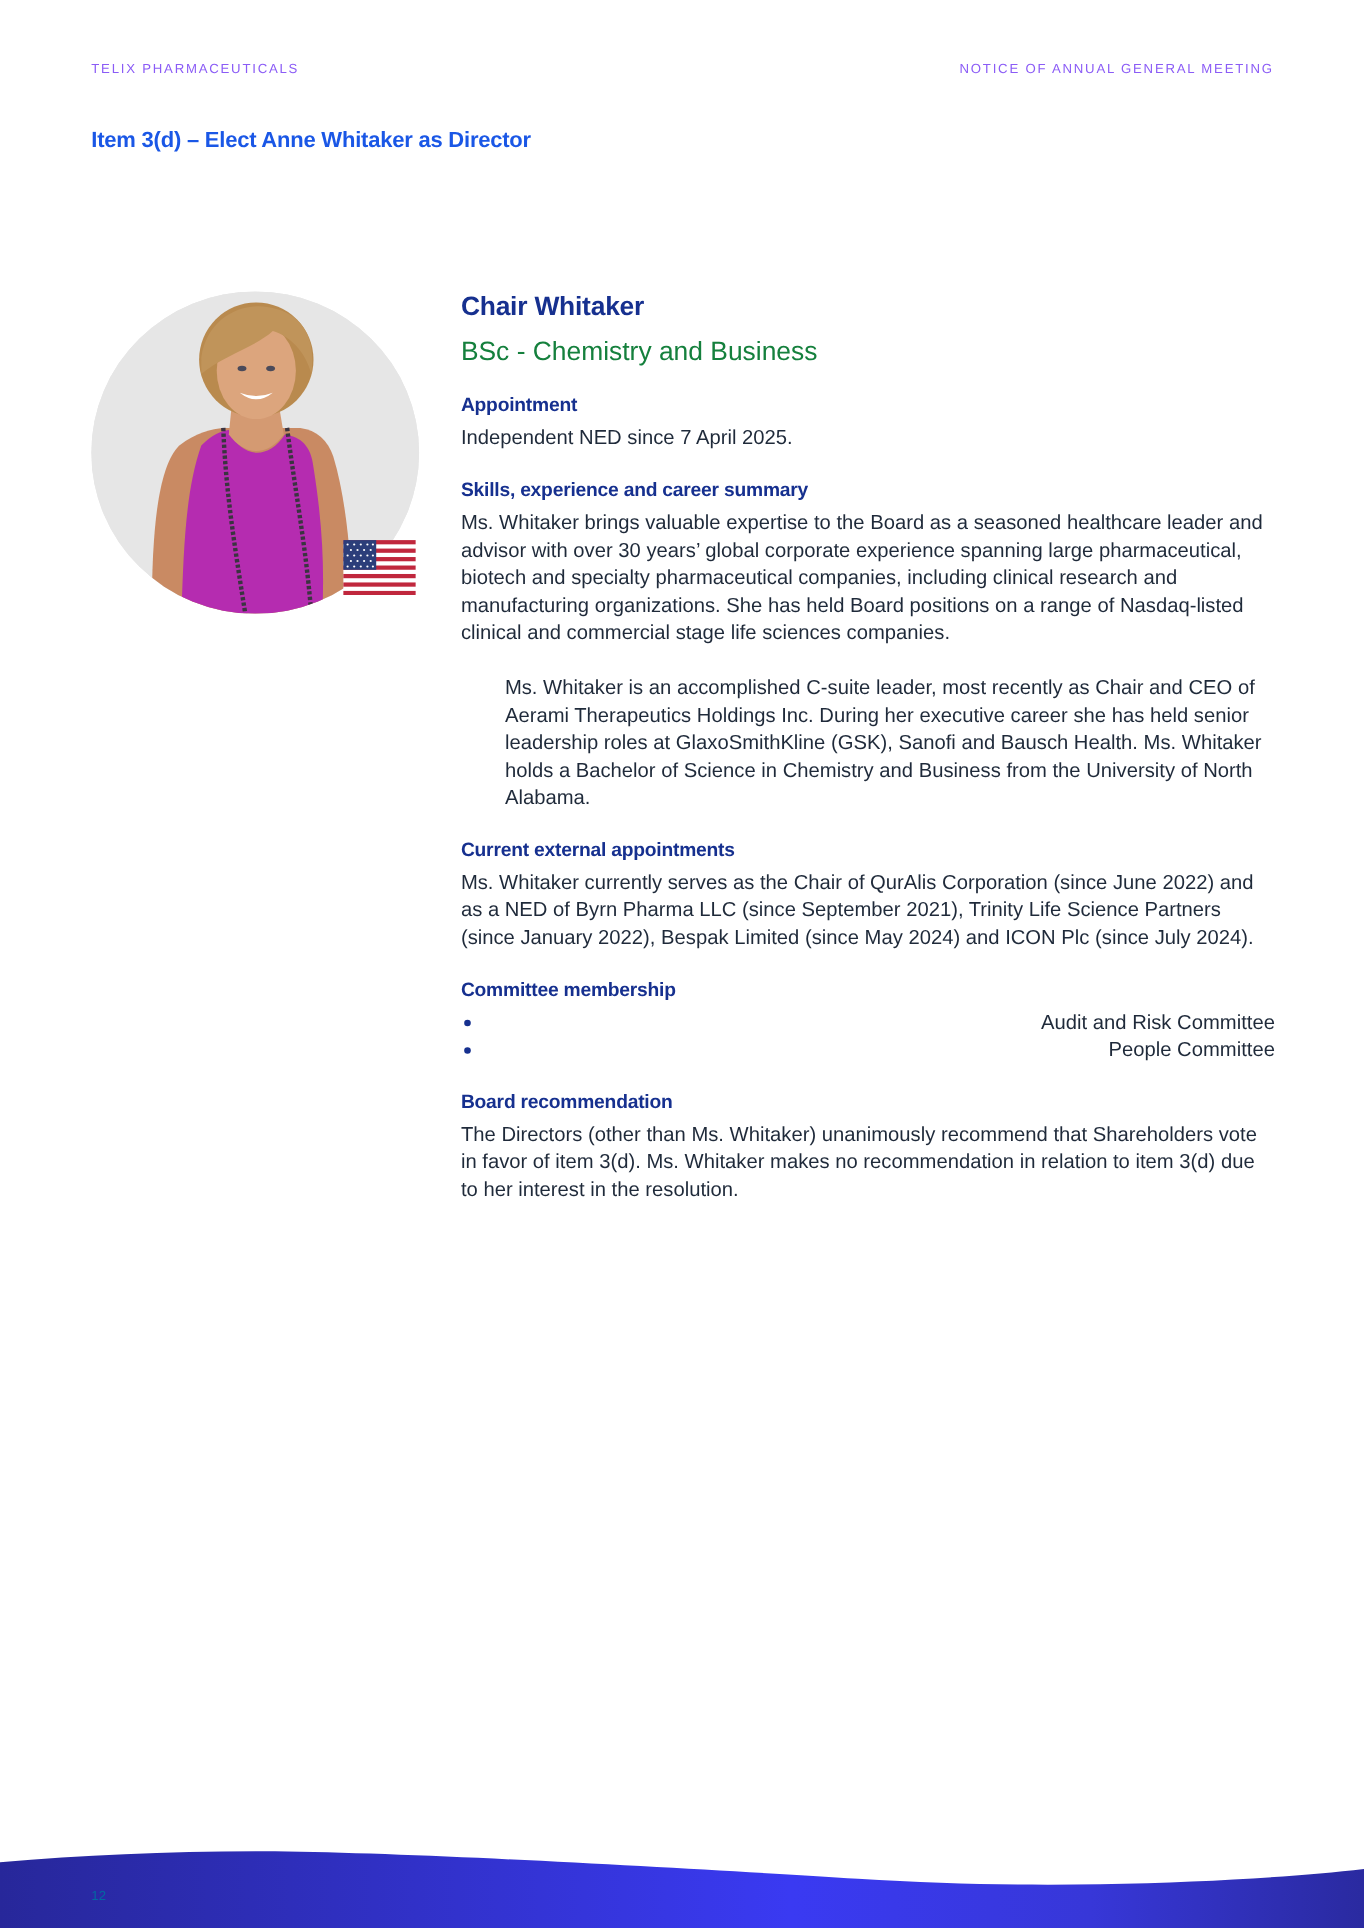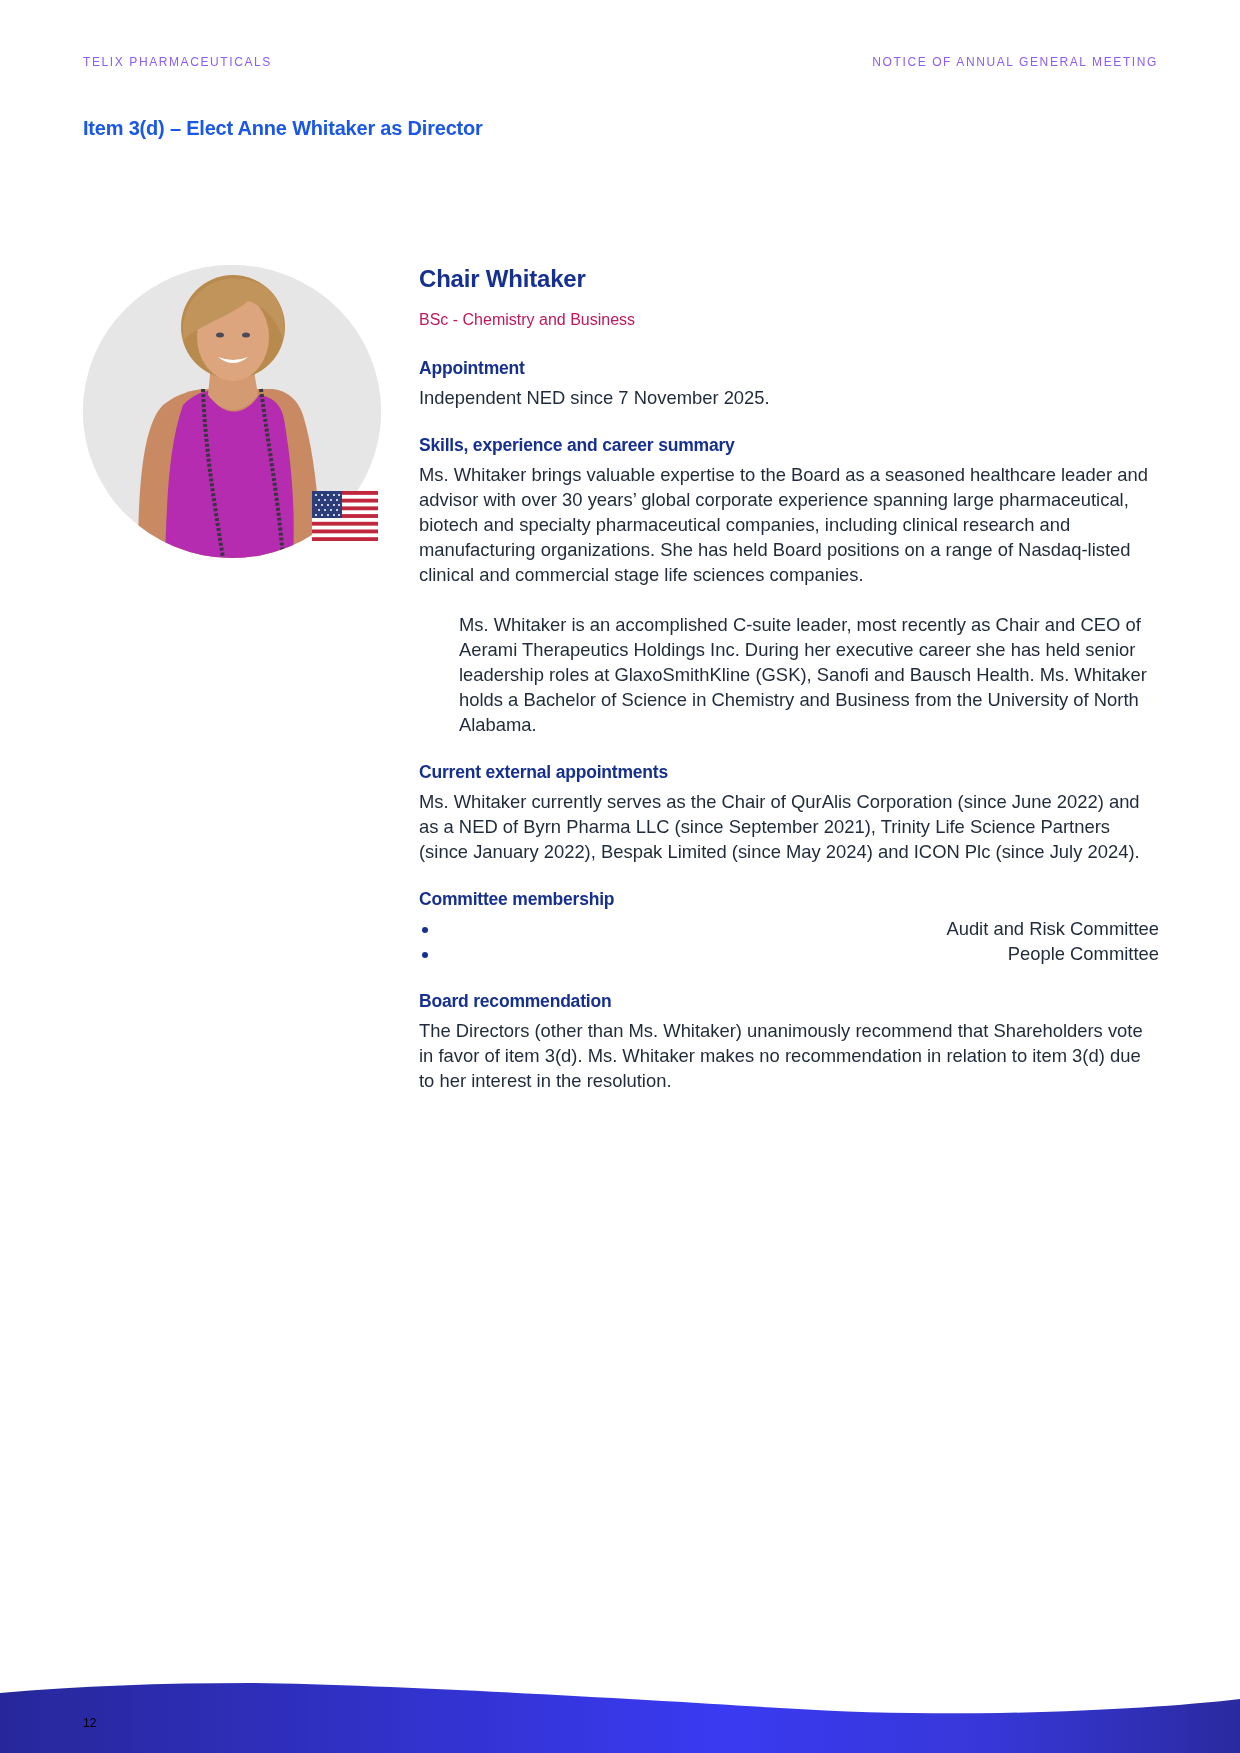--- a/index.html
+++ b/index.html
@@ -58,22 +58,22 @@
   }
   .person-name {
     font-size: 24px;
     font-weight: 700;
     color: #16308f;
     line-height: 30px;
     letter-spacing: -0.2px;
   }
   .qualification {
     margin-top: 14px;
-    font-size: 16px;
-    color: #be185d;
+    font-size: 24px;
+    color: #15803d;
     line-height: 24px;
   }
   .section-heading {
     font-size: 17.5px;
     font-weight: 700;
     color: #16308f;
     line-height: 22px;
     letter-spacing: -0.2px;
   }
   .para {
@@ -109,21 +109,21 @@
     left: 0;
     top: 1670px;
     width: 1240px;
     height: 83px;
   }
   .page-number {
     position: absolute;
     left: 83px;
     top: 1716px;
     font-size: 12px;
-    color: #000000;
+    color: #0369a1;
   }
 </style>
 </head>
 <body>
 
 <div class="header-left">TELIX PHARMACEUTICALS</div>
 <div class="header-right">NOTICE OF ANNUAL GENERAL MEETING</div>
 
 <h1 class="item-title">Item 3(d) – Elect Anne Whitaker as Director</h1>
 
@@ -191,21 +191,21 @@
       <circle cx="27" cy="24" r="1"></circle>
   </g>
 </svg>
 
 <div class="content">
   <h2 class="person-name">Chair Whitaker</h2>
   <div class="qualification">BSc - Chemistry and Business</div>
 
   <div class="sec sec-first">
     <h3 class="section-heading">Appointment</h3>
-    <p class="para">Independent NED since 7 November 2025.</p>
+    <p class="para">Independent NED since 7 April 2025.</p>
   </div>
 
   <div class="sec">
     <h3 class="section-heading">Skills, experience and career summary</h3>
     <p class="para">Ms. Whitaker brings valuable expertise to the Board as a seasoned healthcare leader and advisor with over 30 years’ global corporate experience spanning large pharmaceutical, biotech and specialty pharmaceutical companies, including clinical research and manufacturing organizations. She has held Board positions on a range of Nasdaq-listed clinical and commercial stage life sciences companies.</p>
     <p class="para">Ms. Whitaker is an accomplished C-suite leader, most recently as Chair and CEO of Aerami Therapeutics Holdings Inc. During her executive career she has held senior leadership roles at GlaxoSmithKline (GSK), Sanofi and Bausch Health. Ms. Whitaker holds a Bachelor of Science in Chemistry and Business from the University of North Alabama.</p>
   </div>
 
   <div class="sec">
     <h3 class="section-heading">Current external appointments</h3>

